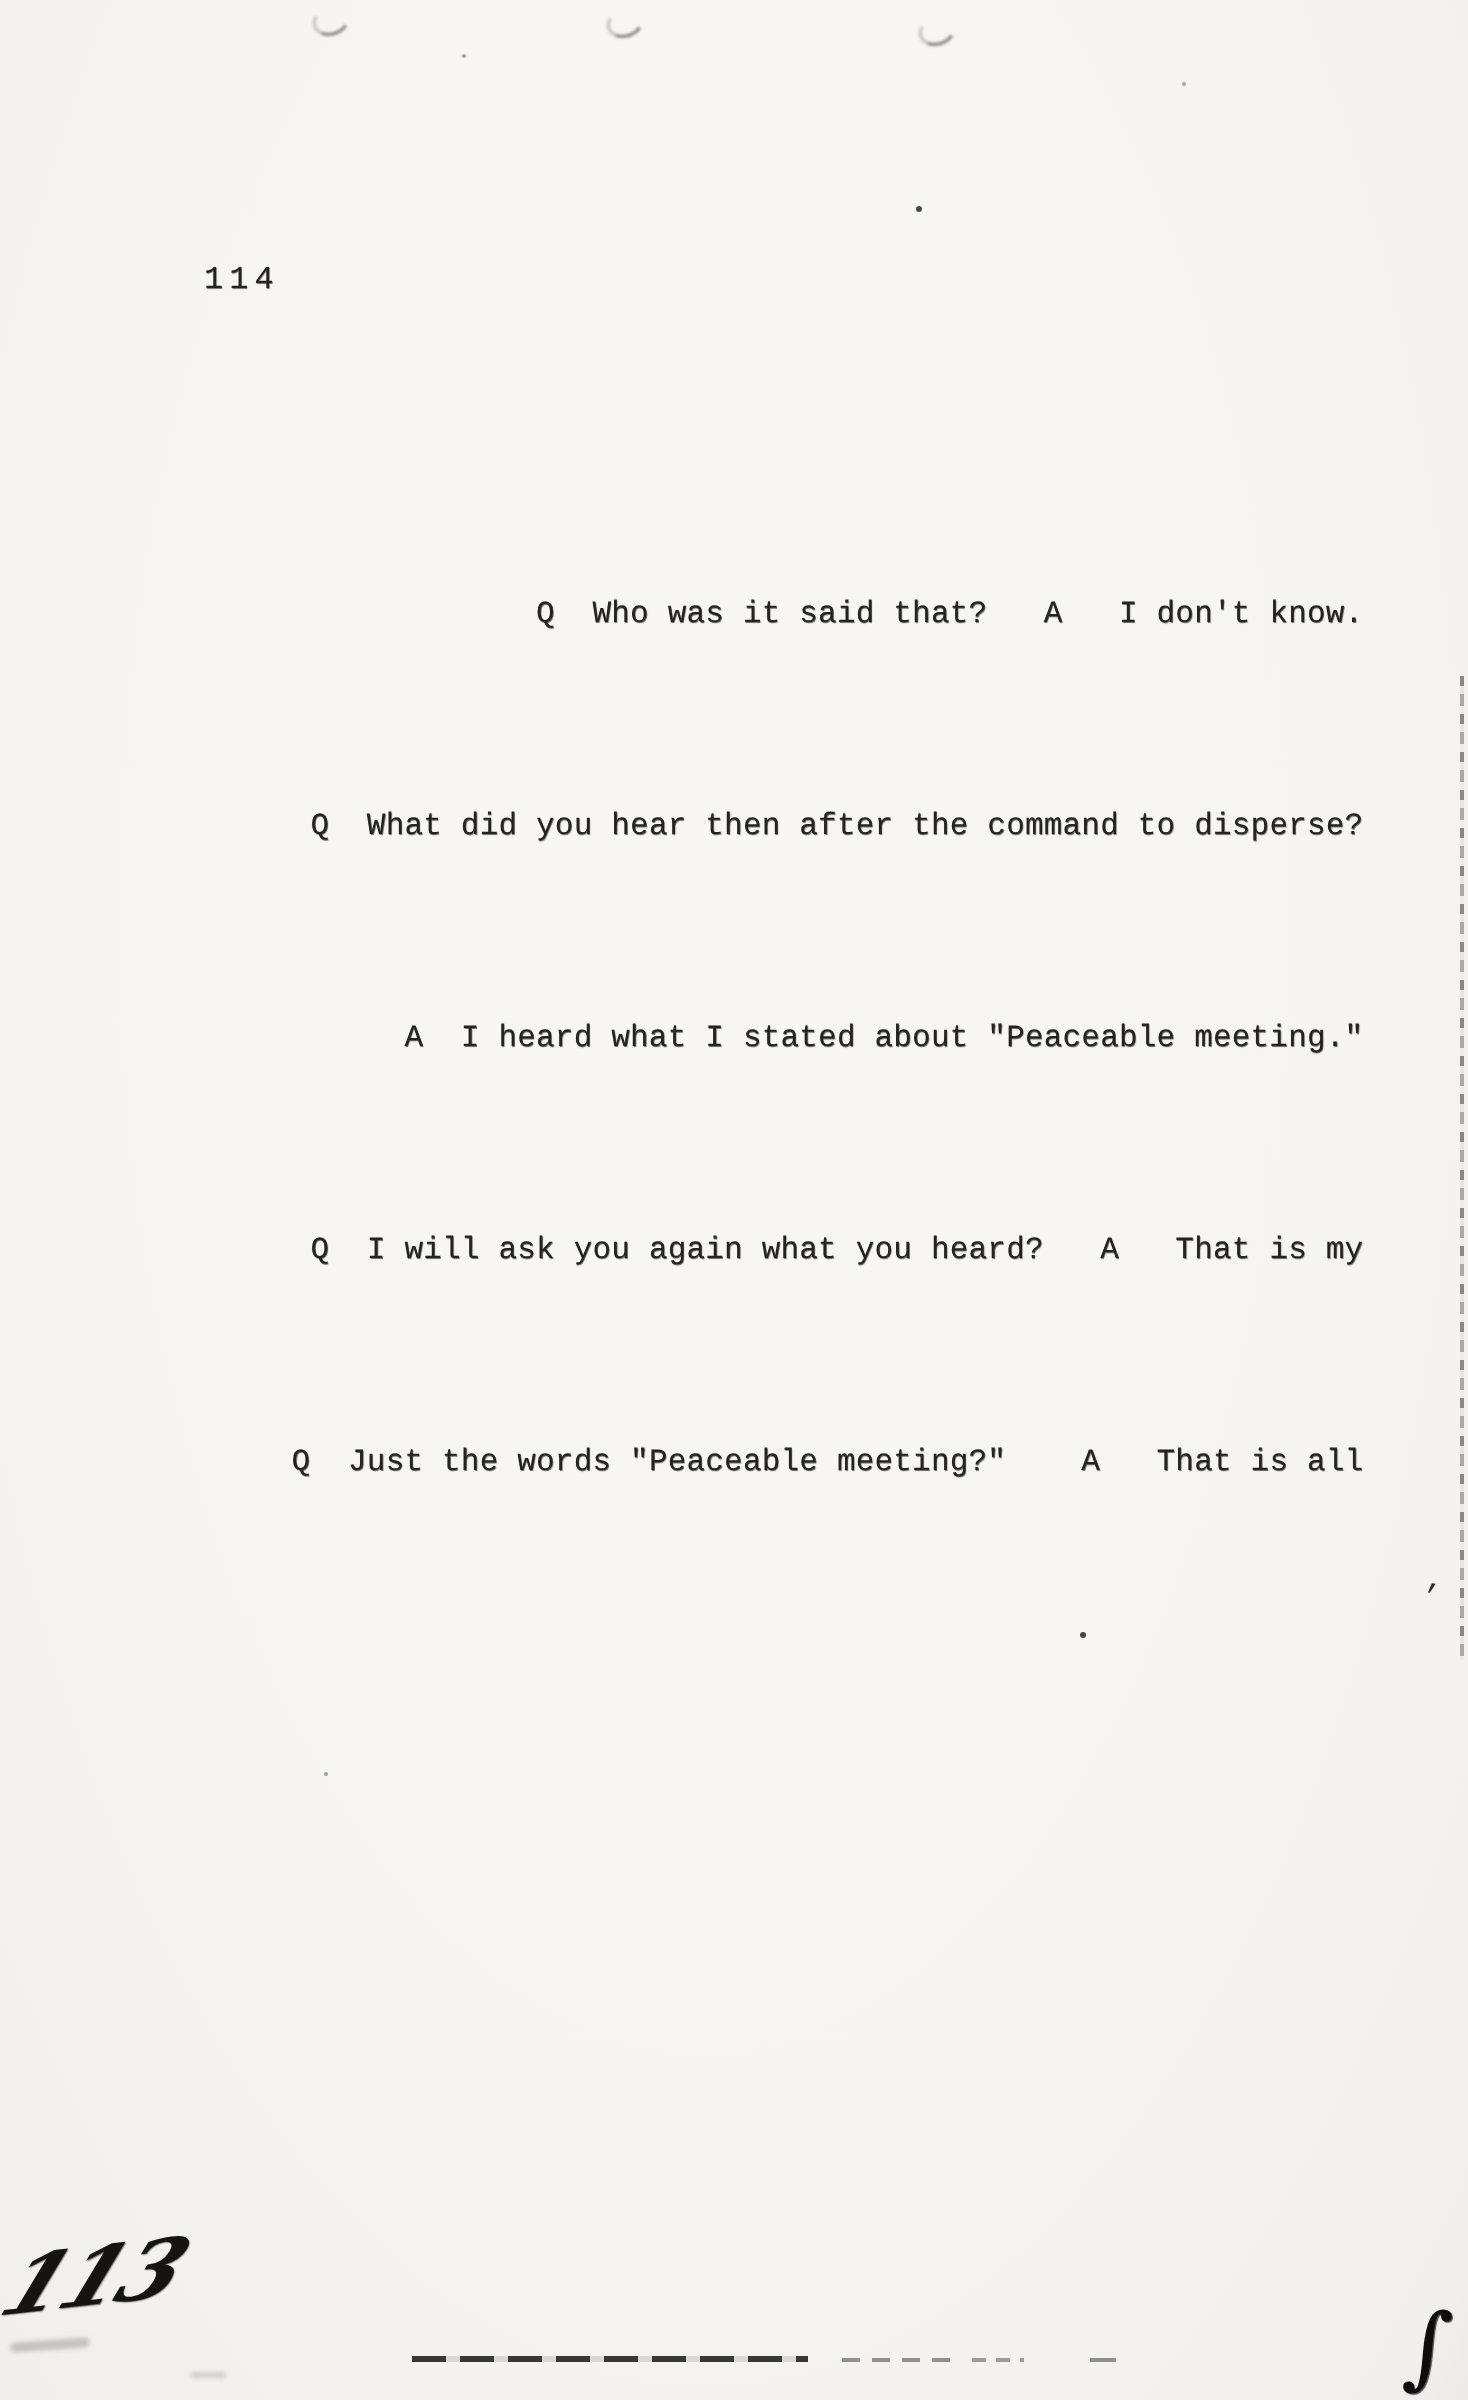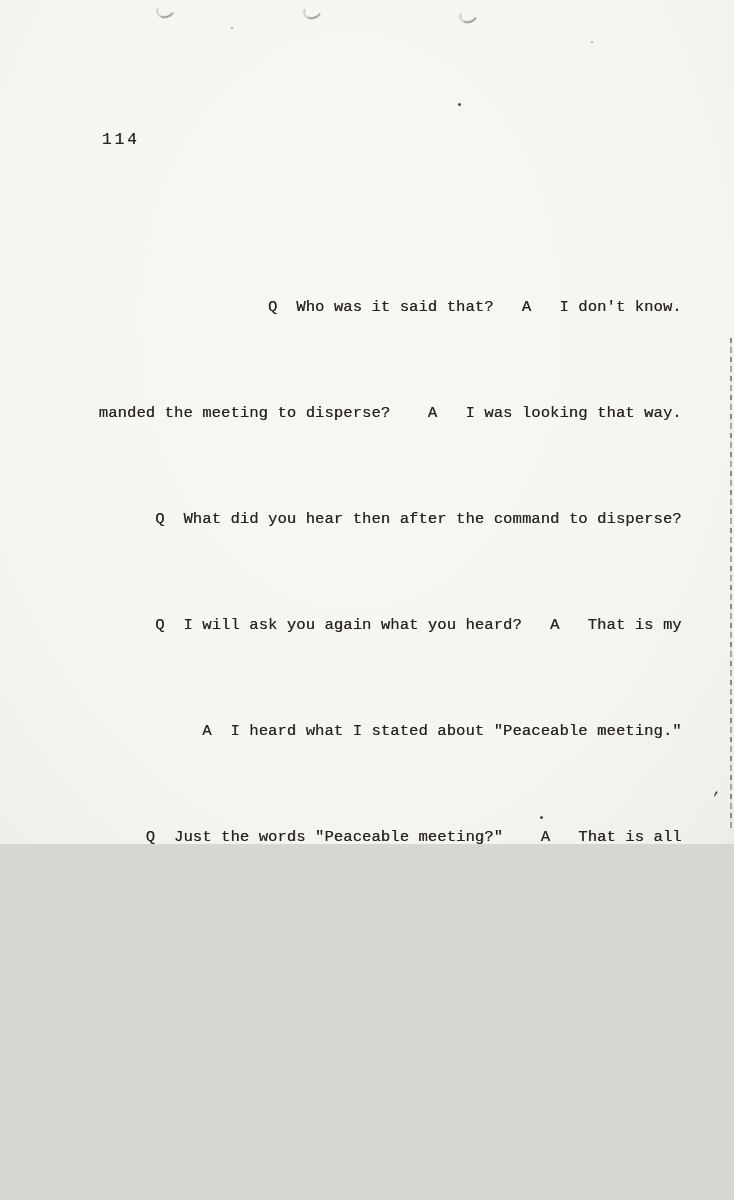--- a/index.html
+++ b/index.html
@@ -1,18 +1,18 @@
 <!DOCTYPE html>
 <html><head>
 <meta charset="utf-8">
 <style>
   html,body{margin:0;padding:0;background:#d8d6d2;}
   .page{
     position:relative;
-    width:734px;height:844px;
+    width:734px;height:1200px;
     margin:0 auto;
     background:
       radial-gradient(ellipse at 48% 38%, #f8f7f4 0%, #f6f5f1 60%, #f0efeb 96%, #ebeae6 100%);
     overflow:hidden;
     font-family:"Liberation Mono", monospace;
   }
   .typed{
     position:absolute;left:80px;top:219px;
     font-size:15.5px;line-height:35.34px;
     white-space:pre;
@@ -101,24 +101,23 @@
   <div class="dot dotD"></div>
 
   <div class="pagenum">114</div>
 
   <div class="dot dotA"></div>
   <div class="dot dotB"></div>
   <div class="dot dotE"></div>
 
   <div class="typed">
     <div class="tl">       Q  Who was it said that?   A   I don't know.</div>
-    <div class="tl">manded the meeting to disperse?    A   I was looking that way.</div>
     <div class="tl">       Q  What did you hear then after the command to disperse?</div>
+    <div class="tl">       A  I heard what I stated about "Peaceable meeting."</div>
     <div class="tl">       Q  I will ask you again what you heard?   A   That is my</div>
-    <div class="tl">       A  I heard what I stated about "Peaceable meeting."</div>
     <div class="tl">       Q  Just the words "Peaceable meeting?"    A   That is all</div>
     
     
     
     
     
     
     
     
     

